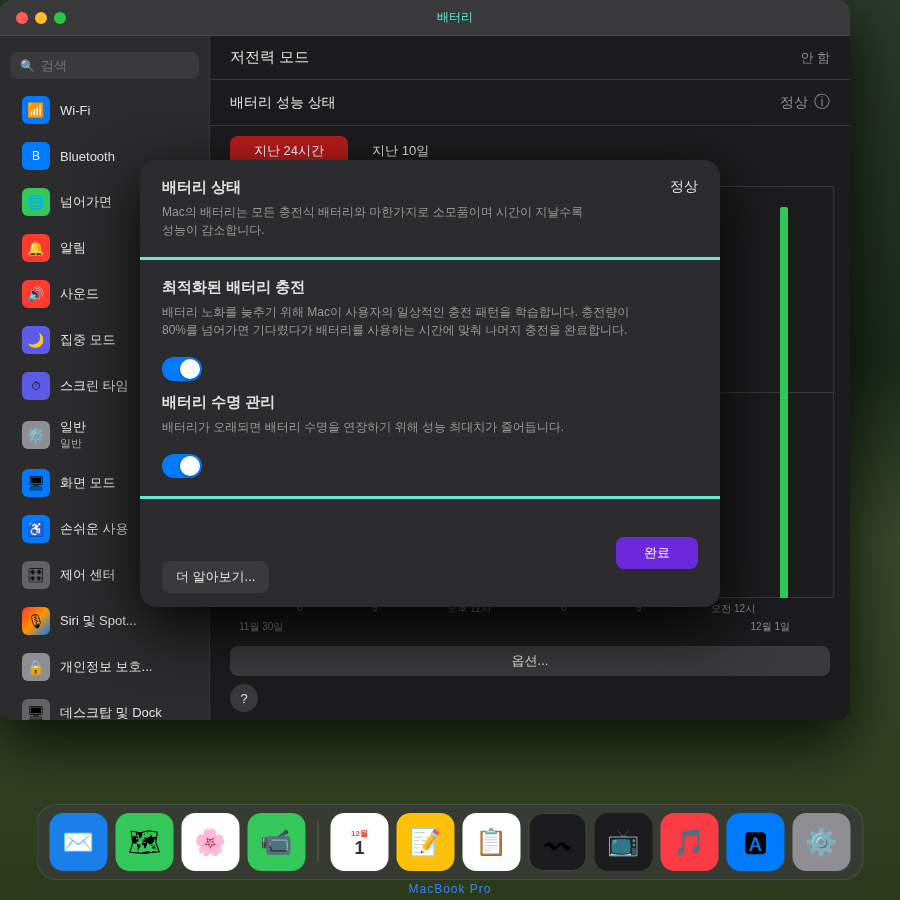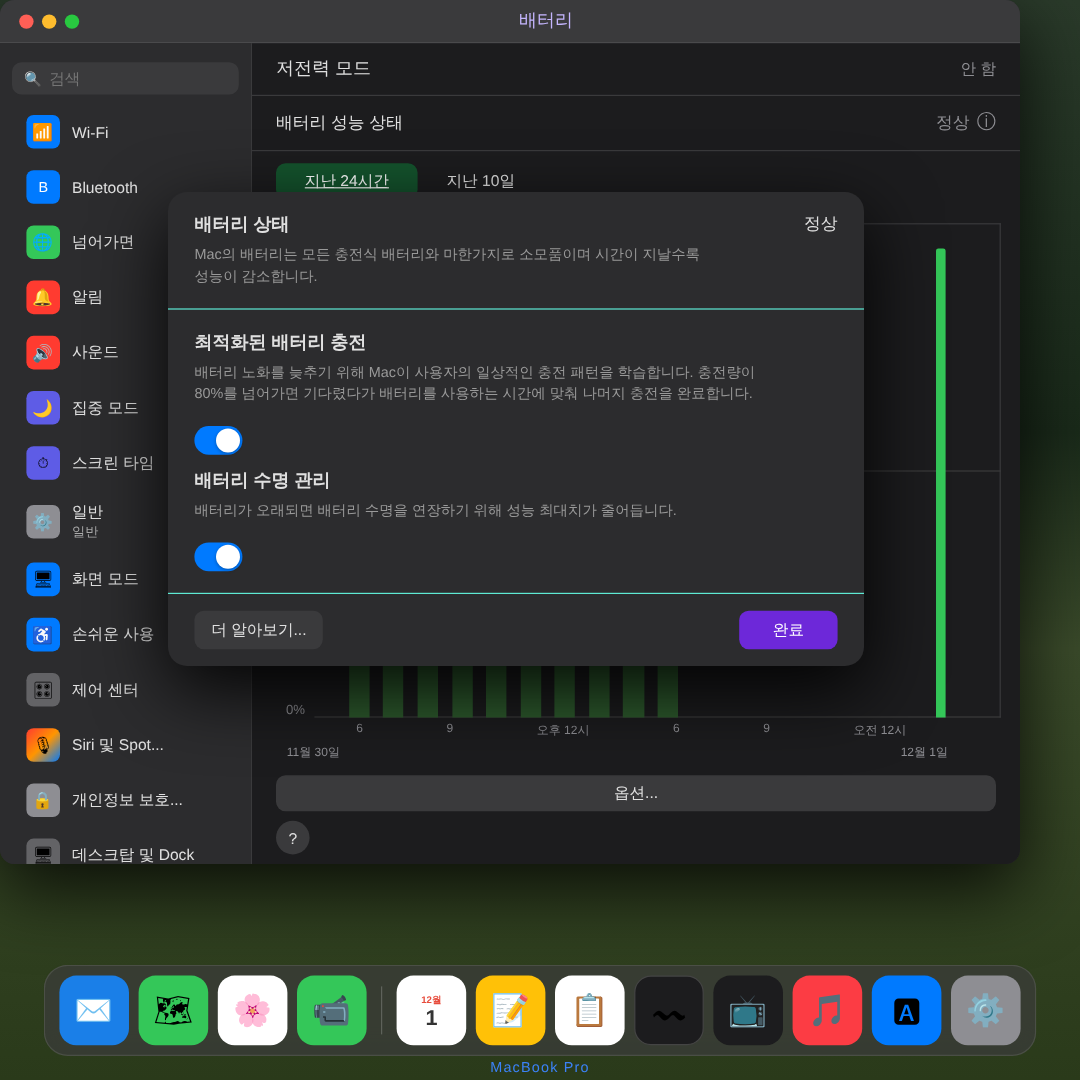--- a/index.html
+++ b/index.html
@@ -156,23 +156,22 @@
       padding: 6px 24px;
       border-radius: 8px;
       color: #e0e0e0;
       font-size: 13px;
       cursor: pointer;
       border: none;
       outline: none;
     }
 
     .tab-btn.active {
-      background: #14532d;
+      background: #b91c1c;
       color: #fff;
-      text-decoration: underline;
     }
 
     .tab-btn:not(.active) {
       background: transparent;
     }
 
     .chart-y-labels {
       display: flex;
       flex-direction: column;
       justify-content: space-between;
@@ -223,21 +222,21 @@
       background: #2c2c2e;
       border-radius: 16px;
       padding: 0;
       box-shadow: 0 20px 60px rgba(0,0,0,0.9);
       z-index: 100;
       overflow: hidden;
     }
 
     .battery-section {
       padding: 18px 22px;
-      border-bottom: 1px solid #5eead4;
+      border-bottom: 3px solid #5eead4;
     }
 
     .battery-section-title {
       font-size: 15px;
       font-weight: 600;
       color: #e0e0e0;
       margin-bottom: 6px;
     }
 
     .battery-section-body {
@@ -298,20 +297,21 @@
     }
 
     .learn-more-btn {
       background: #3a3a3c;
       border: none;
       border-radius: 8px;
       padding: 7px 14px;
       color: #e0e0e0;
       font-size: 13px;
       cursor: pointer;
+      margin-top: 48px;
     }
 
     .done-btn {
       background: #6d28d9;
       border: none;
       border-radius: 8px;
       padding: 7px 28px;
       color: #fff;
       font-size: 13px;
       font-weight: 500;
@@ -390,21 +390,21 @@
 
 <div class="sys-prefs">
 
   <div class="top-bar">
     <div style="display:flex;gap:7px;align-items:center;">
       <div style="width:12px;height:12px;border-radius:50%;background:#FF5F56;cursor:pointer;"></div>
       <div style="width:12px;height:12px;border-radius:50%;background:#FEBC2E;cursor:pointer;"></div>
       <div style="width:12px;height:12px;border-radius:50%;background:#28C840;cursor:pointer;"></div>
     </div>
     <div style="flex:1;display:flex;justify-content:center;">
-      <span style="color:#c4b5fd;font-size:15px;">배터리</span>
+      <span style="color:#5eead4;font-size:12px;">배터리</span>
     </div>
   </div>
 
   <div class="content-area">
 
     <div class="sidebar">
       <div class="search-box">
         <span style="color:#888;font-size:12px;">🔍</span>
         <input type="text" style="background: transparent; border: none; outline: none; color: rgb(153, 153, 153); font-size: 13px; width: 100%;" placeholder="검색">
       </div>

